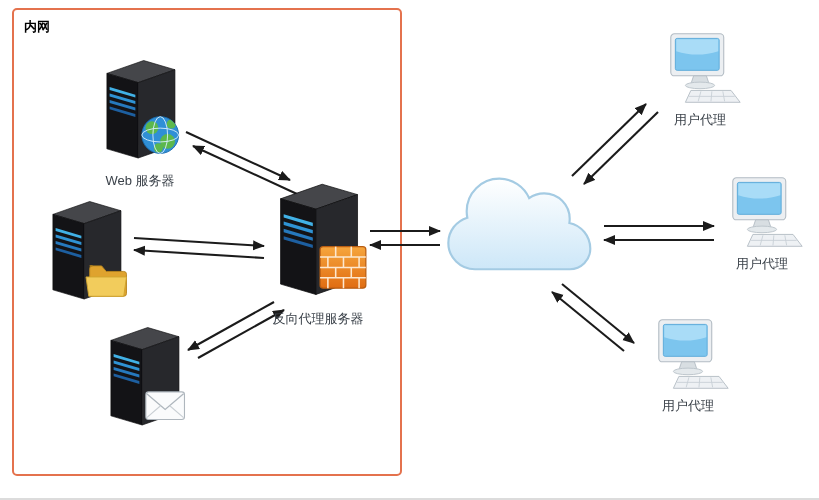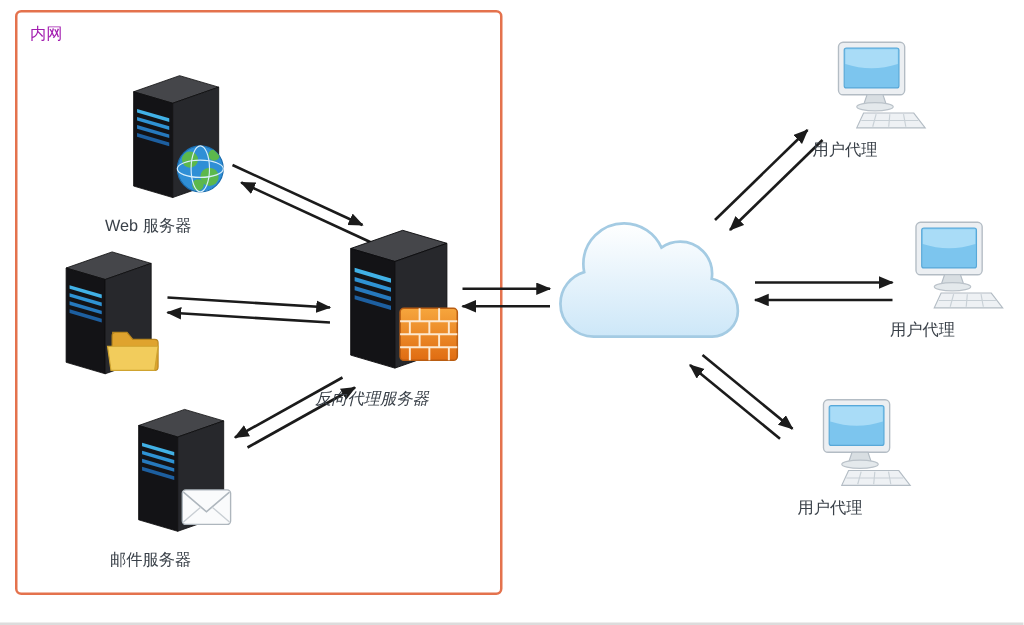--- a/index.html
+++ b/index.html
@@ -6,23 +6,23 @@
   .canvas{
     position:relative;width:819px;height:500px;background:#ffffff;overflow:hidden;
     font-family:"Liberation Sans","DejaVu Sans",sans-serif;
   }
   .arrows{position:absolute;left:0;top:0;width:819px;height:500px;pointer-events:none;}
   .intranet{
     position:absolute;left:12px;top:8px;width:390px;height:468px;
     border:2px solid #e4724d;border-radius:5px;box-sizing:border-box;
   }
   .intranet-label{
-    position:absolute;left:10px;top:8px;font-size:13px;font-weight:normal;color:#a21caf;
-  }
-  .node{position:absolute;text-align:left;}
+    position:absolute;left:10px;top:8px;font-size:13px;font-weight:bold;color:#000000;
+  }
+  .node{position:absolute;text-align:center;}
   .node svg{display:block;margin:0 auto;}
   .label{
     margin-top:2px;font-size:13px;color:#3a4149;white-space:nowrap;
   }
   .bottom-divider{
     position:absolute;left:0;bottom:0;width:819px;height:2px;background:#dcdcdc;
   }
 </style>
 </head>
 <body>
@@ -122,24 +122,23 @@
         <polygon points="17,41.9 45,50.1 45,53.3 17,45.1" fill="#2f93d4"></polygon>
         <polygon points="17,48.9 45,57.1 45,60.3 17,52.1" fill="#2679bd"></polygon>
         <polygon points="17,55.9 45,64.1 45,67.3 17,59.1" fill="#1d5fa0"></polygon>
       </g>
       <g>
         <rect x="52" y="76" width="42" height="30" rx="3" fill="#fafbfc" stroke="#aeb6bd" stroke-width="1.2"></rect>
         <path d="M53,78 L73,95 L93,78" fill="none" stroke="#aeb6bd" stroke-width="1.4"></path>
         <path d="M53,104 L68,91 M93,104 L78,91" fill="none" stroke="#c9cfd4" stroke-width="1.2"></path>
       </g>
     </svg>
-    <div class="label">邮件服务器</div>
-  </div>
-
-  <div class="node" style="left:252px;top:178px;width:132px;font-style:italic;">
+  </div>
+
+  <div class="node" style="left:252px;top:178px;width:132px;">
     <svg viewBox="0 0 100 125" style="width:104px">
       <defs>
         <linearGradient id="fw" x1="0" y1="0" x2="0" y2="1">
           <stop offset="0" stop-color="#f6a63d"></stop>
             <stop offset="1" stop-color="#e06c12"></stop>
         </linearGradient>
       </defs>
       <g stroke="#0c0c0e" stroke-width="0.7" stroke-linejoin="round">
         <polygon points="14,20 54,6 88,16 48,30" fill="#45464a"></polygon>
         <polygon points="14,20 48,30 48,112 14,102" fill="#131316"></polygon>

